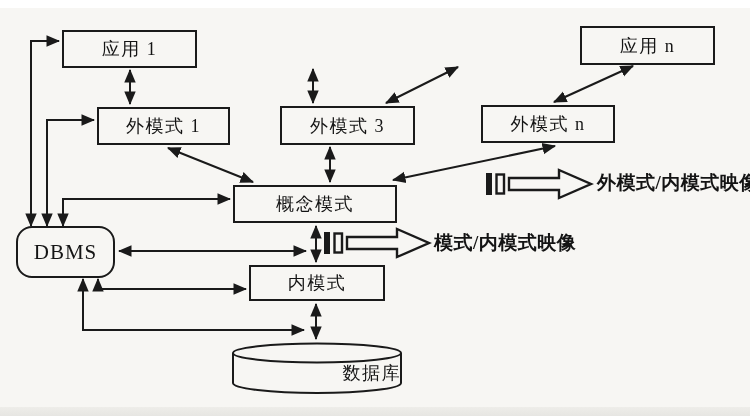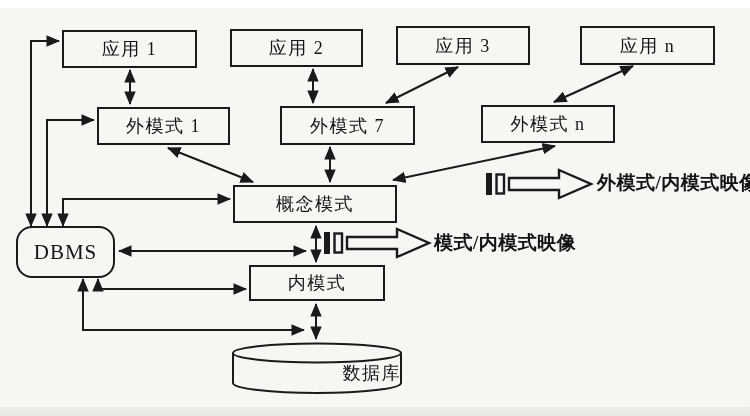--- a/index.html
+++ b/index.html
@@ -74,26 +74,24 @@
     <line x1="168" y1="140" x2="253" y2="174" marker-start="url(#ah)" marker-end="url(#ah)"></line>
     <line x1="555" y1="138" x2="393" y2="172" marker-start="url(#ah)" marker-end="url(#ah)"></line>
 
     <g>
       <path d="M233,345 L233,375 A84,10 0 0 0 401,375 L401,345" fill="#f7f6f3" stroke="#1a1a1a" stroke-width="2"></path>
       <ellipse cx="317" cy="345" rx="84" ry="9.5" fill="#f7f6f3" stroke="#1a1a1a" stroke-width="2"></ellipse>
     </g>
   </svg>
 
   <div class="box" style="left:62px;top:22px;width:135px;height:38px">应用 1</div>
-  <div class="box" style="left:230px;top:21px;width:133px;height:38px">应用 2</div>
-  <div class="box" style="left:396px;top:18px;width:134px;height:39px">应用 3</div>
   <div class="box" style="left:580px;top:18px;width:135px;height:39px">应用 n</div>
 
   <div class="box" style="left:97px;top:99px;width:133px;height:38px">外模式 1</div>
-  <div class="box" style="left:280px;top:98px;width:135px;height:39px">外模式 7</div>
+  <div class="box" style="left:280px;top:98px;width:135px;height:39px">外模式 3</div>
   <div class="box" style="left:481px;top:97px;width:134px;height:38px">外模式 n</div>
 
   <div class="box" style="left:233px;top:177px;width:164px;height:38px">概念模式</div>
   <div class="box" style="left:249px;top:257px;width:136px;height:36px">内模式</div>
 
   <div class="box rounded dbms-text" style="left:16px;top:218px;width:99px;height:52px">DBMS</div>
 
   <div class="cyl-label">数据库</div>
 
   <svg class="licon" style="left:484px;top:160px" width="110" height="32" viewBox="0 0 110 32" xmlns="http://www.w3.org/2000/svg">

